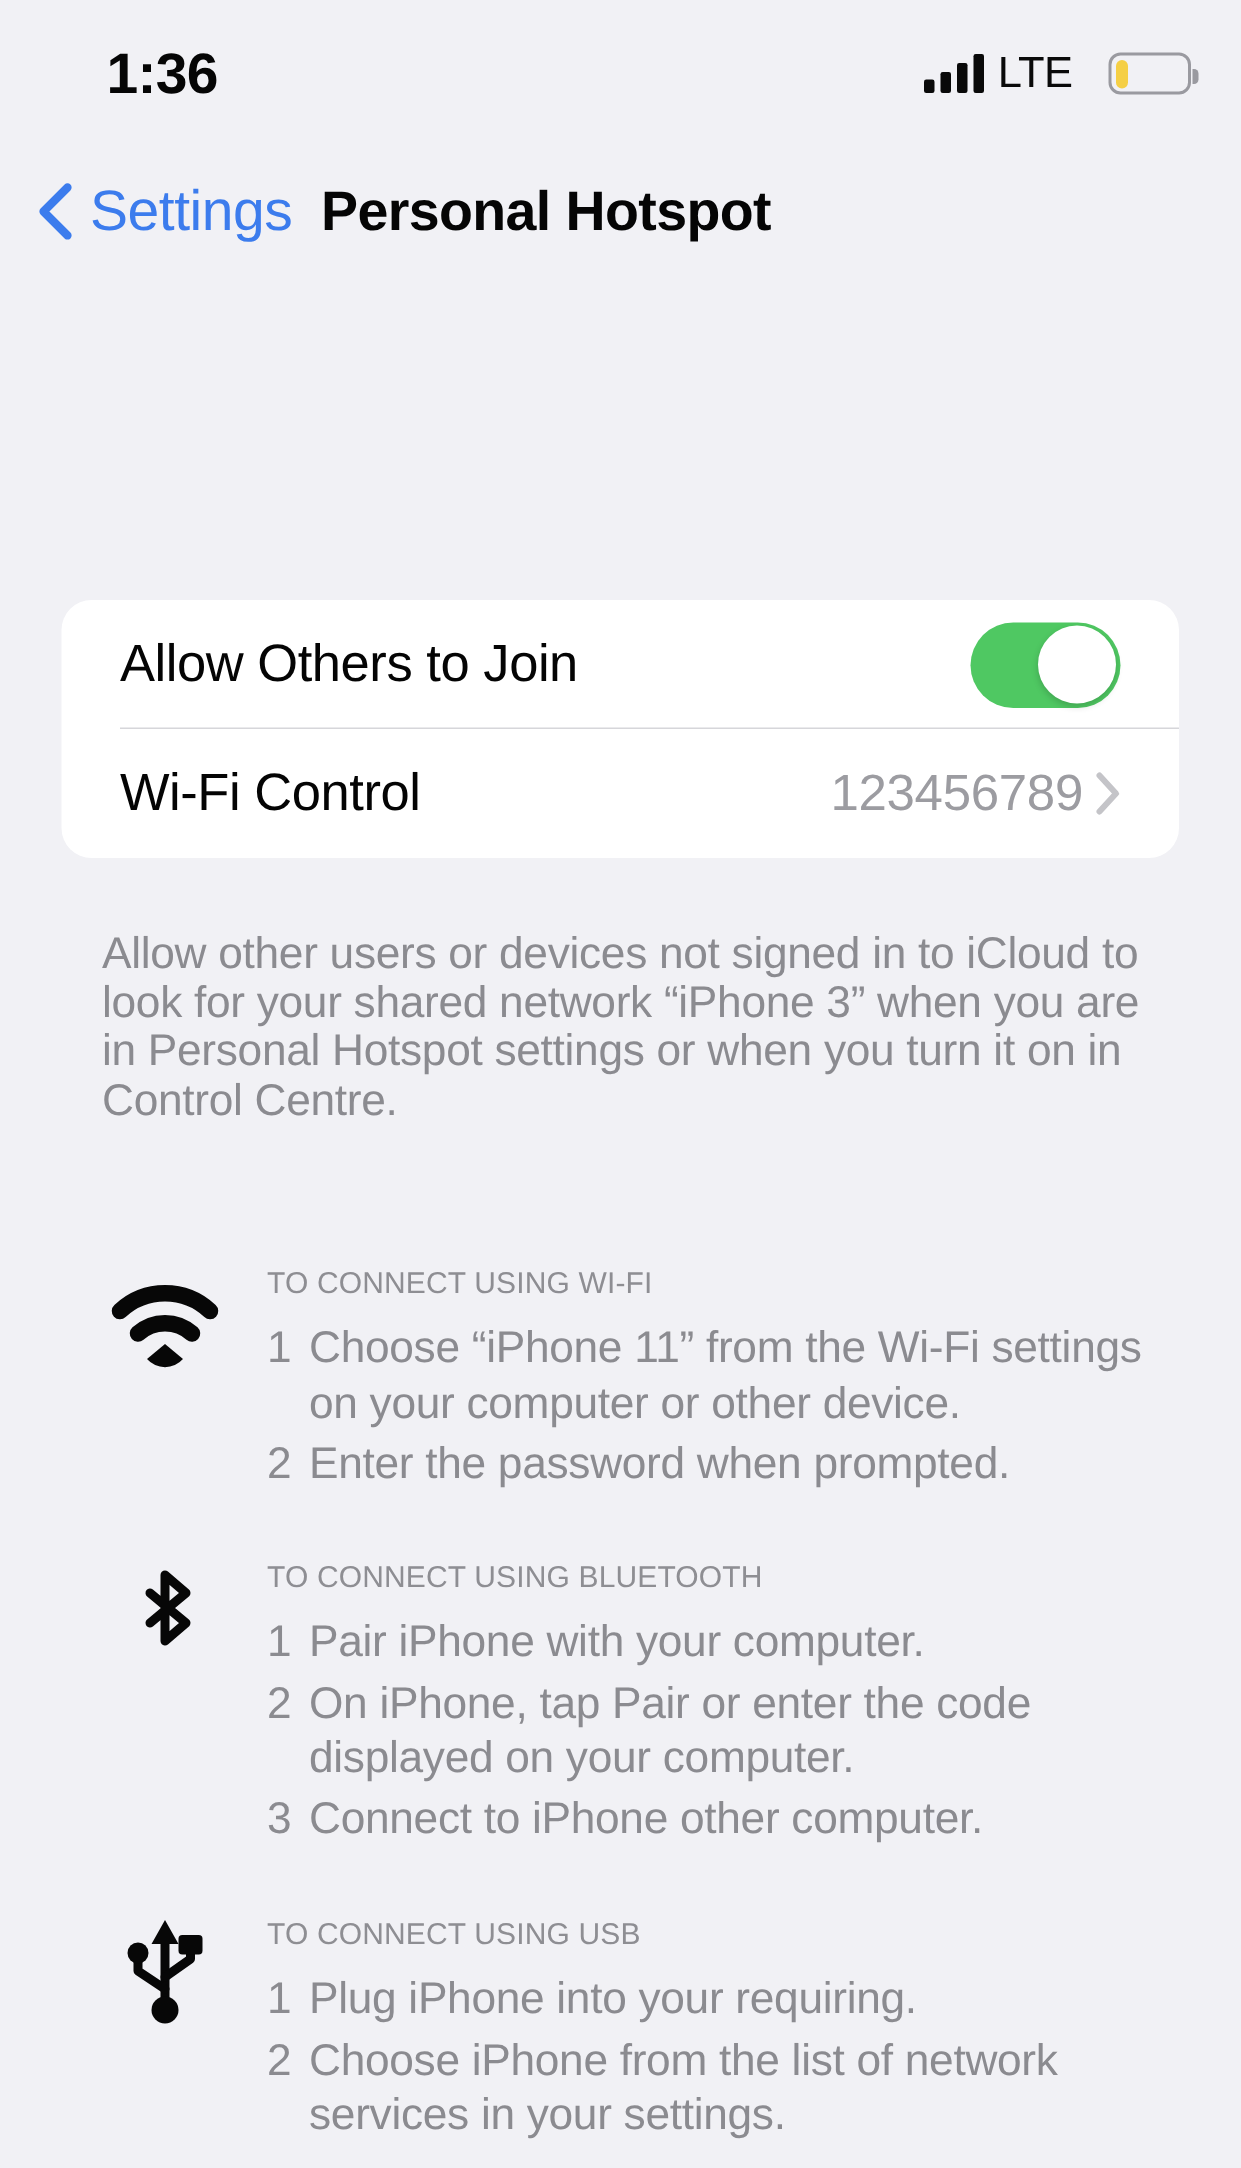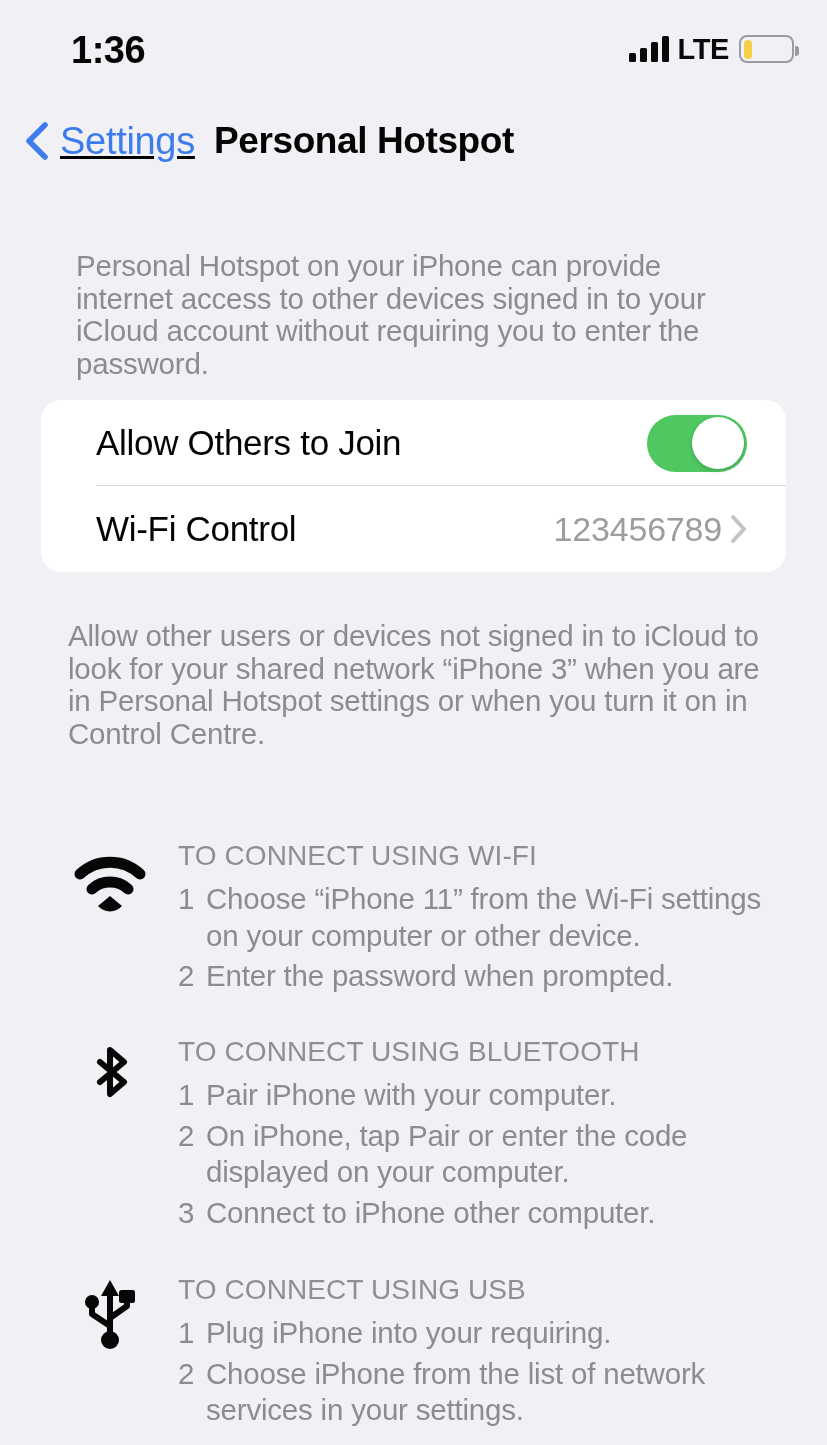--- a/index.html
+++ b/index.html
@@ -64,24 +64,24 @@
     background: #090909;
     border-radius: 1.5px;
   }
   .signal-bars i:nth-child(1) { height: 9px; }
   .signal-bars i:nth-child(2) { height: 14px; }
   .signal-bars i:nth-child(3) { height: 20px; }
   .signal-bars i:nth-child(4) { height: 26px; }
 
   .carrier-label {
     font-size: 29px;
-    font-weight: bold;
+    font-weight: normal;
     color: #0a0a0a;
     letter-spacing: -0.4px;
-    margin-right: 10px;
+    margin-right: 24px;
     line-height: 1;
   }
 
   .battery {
     position: relative;
     width: 55px;
     height: 28px;
     border: 2.5px solid #9a9aa0;
     border-radius: 8px;
     padding: 2.5px;
@@ -111,21 +111,20 @@
   }
 
   .nav-back {
     position: absolute;
     left: 24px;
     top: 0;
     height: 66px;
     display: flex;
     align-items: center;
     cursor: pointer;
-    text-decoration: underline;
   }
 
   .nav-chevron {
     width: 26px;
     height: 40px;
     margin-right: 10px;
     display: block;
   }
 
   .nav-back-label {
@@ -163,21 +162,20 @@
 
   
   .card {
     position: absolute;
     left: 41px;
     top: 400px;
     width: 745px;
     background: #ffffff;
     border-radius: 20px;
     overflow: hidden;
-    padding-left: 16px;
   }
 
   .row {
     position: relative;
     height: 86px;
     display: flex;
     align-items: center;
     padding: 0 39px;
     cursor: pointer;
   }
@@ -263,21 +261,21 @@
   }
   .instr-icon svg { display: block; }
 
   .instr-body {
     position: absolute;
     left: 178px;
     width: 612px;
   }
 
   .instr-head {
-    font-size: 28px;
+    font-size: 20px;
     color: #8e8e93;
     letter-spacing: 0.1px;
     line-height: 32px;
     margin-bottom: 9px;
   }
 
   .instr-step {
     position: relative;
     font-size: 29.5px;
     line-height: 36.5px;
@@ -317,21 +315,20 @@
   <div class="nav-bar">
     <div class="nav-back">
       <svg class="nav-chevron" viewBox="0 0 26 40">
         <polyline points="21,4 5,20 21,36" fill="none" stroke="#3c7ced" stroke-width="5.5" stroke-linecap="round" stroke-linejoin="round"></polyline>
       </svg>
       <span class="nav-back-label">Settings</span>
     </div>
     <div class="nav-title">Personal Hotspot</div>
   </div>
 
-  <div class="intro-text">Personal Hotspot on your iPhone can provide internet access to other devices signed in to your iCloud account without requiring you to enter the password.</div>
 
   <div class="card">
 
     <div class="row">
       <span class="row-label">Allow Others to Join</span>
       <div class="toggle">
         <div class="toggle-knob"></div>
       </div>
       <div class="row-sep"></div>
     </div>

